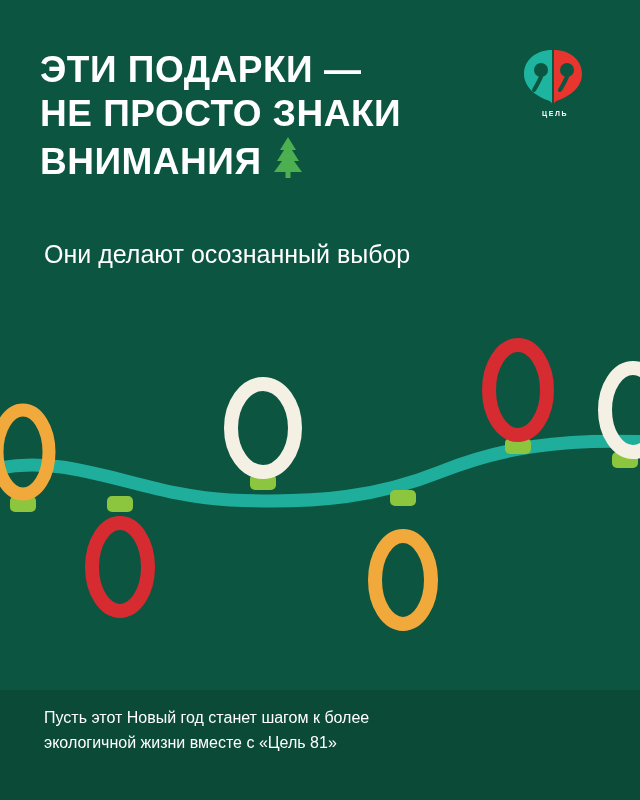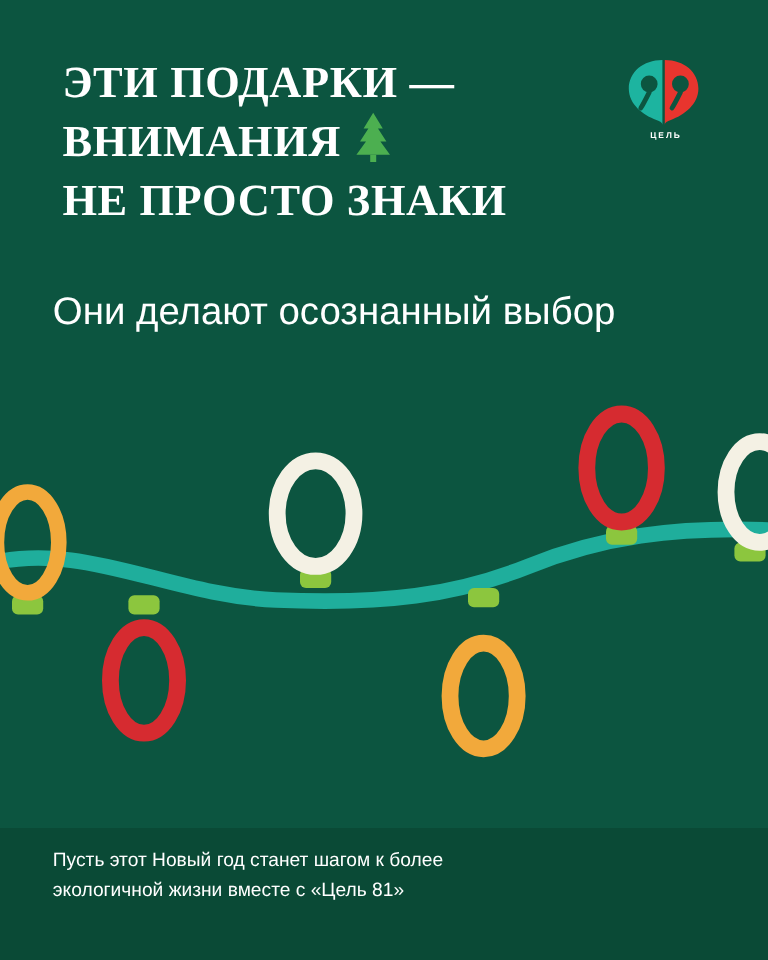--- a/index.html
+++ b/index.html
@@ -35,24 +35,23 @@
     margin-top: 2px;
     font-size: 7px;
     letter-spacing: 1.6px;
     color: #ffffff;
     font-weight: bold;
   }
 
   
   .headline {
     position: absolute;
-    left: 52px;
+    left: 40px;
     top: 48px;
     width: 430px;
-    font-family: Liberation Serif, serif;
   }
   .headline-line {
     color: #ffffff;
     font-weight: bold;
     font-size: 37px;
     line-height: 1.18;
     letter-spacing: 0.5px;
     white-space: nowrap;
   }
   .headline-line.with-tree {
@@ -61,21 +60,21 @@
     gap: 10px;
   }
   .tree-icon { display: inline-block; }
 
   .subhead {
     position: absolute;
     left: 44px;
     top: 238px;
     width: 470px;
     color: #ffffff;
-    font-size: 32px;
+    font-size: 25px;
     line-height: 1.34;
     font-weight: normal;
   }
 
   
   .garland {
     position: absolute;
     left: 0;
     top: 300px;
     width: 640px;
@@ -115,30 +114,30 @@
       <circle cx="25" cy="26" r="7" fill="#0c5540"></circle>
       <path d="M25 33 C22 39 20 43 18 46" stroke="#0c5540" stroke-width="4" fill="none" stroke-linecap="round"></path>
       <circle cx="51" cy="26" r="7" fill="#0c5540"></circle>
       <path d="M51 33 C48 39 46 43 44 46" stroke="#0c5540" stroke-width="4" fill="none" stroke-linecap="round"></path>
     </svg>
     <div class="logo-caption">ЦЕЛЬ</div>
   </div>
 
   <div class="headline">
     <div class="headline-line">ЭТИ ПОДАРКИ —</div>
+    <div class="headline-line">НЕ ПРОСТО ЗНАКИ</div>
     <div class="headline-line with-tree">
       <span>ВНИМАНИЯ</span>
       <span class="tree-icon">
         <svg width="34" height="44" viewBox="0 0 34 44">
           <path d="M17 2 L25 15 L21 15 L28 26 L23 26 L31 37 L3 37 L11 26 L6 26 L13 15 L9 15 Z" fill="#4caf50"></path>
           <rect x="14.5" y="37" width="5" height="6" fill="#4caf50"></rect>
         </svg>
       </span>
     </div>
-    <div class="headline-line">НЕ ПРОСТО ЗНАКИ</div>
   </div>
 
   <div class="subhead">
     <span class="footer-line">Они делают осознанный выбор</span>
   </div>
 
   <div class="garland">
     <svg width="640" height="380" viewBox="0 0 640 380">
 
       <path d="M-10 170 C 70 150, 140 196, 230 200 C 320 204, 380 196, 440 172 C 500 148, 560 138, 650 142" stroke="#1fae9c" stroke-width="13" fill="none" stroke-linecap="round"></path>

